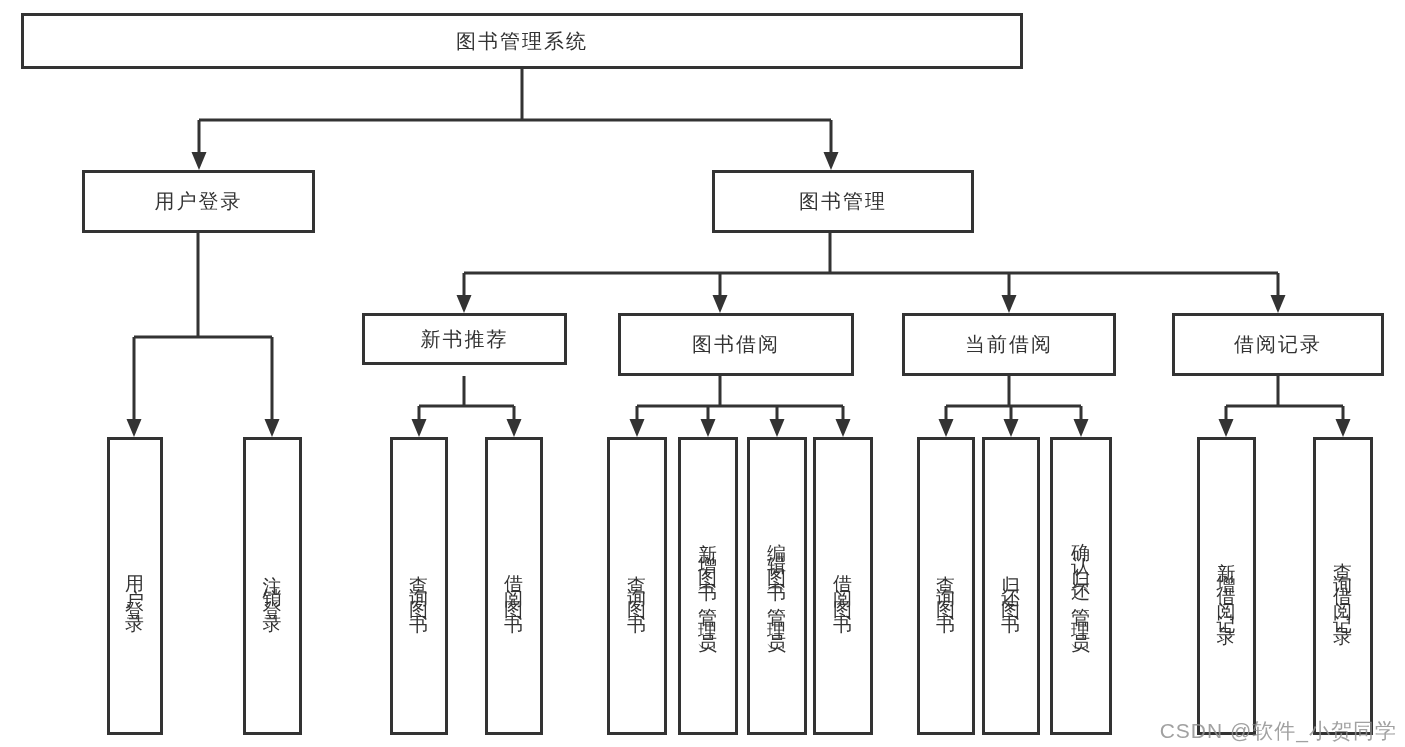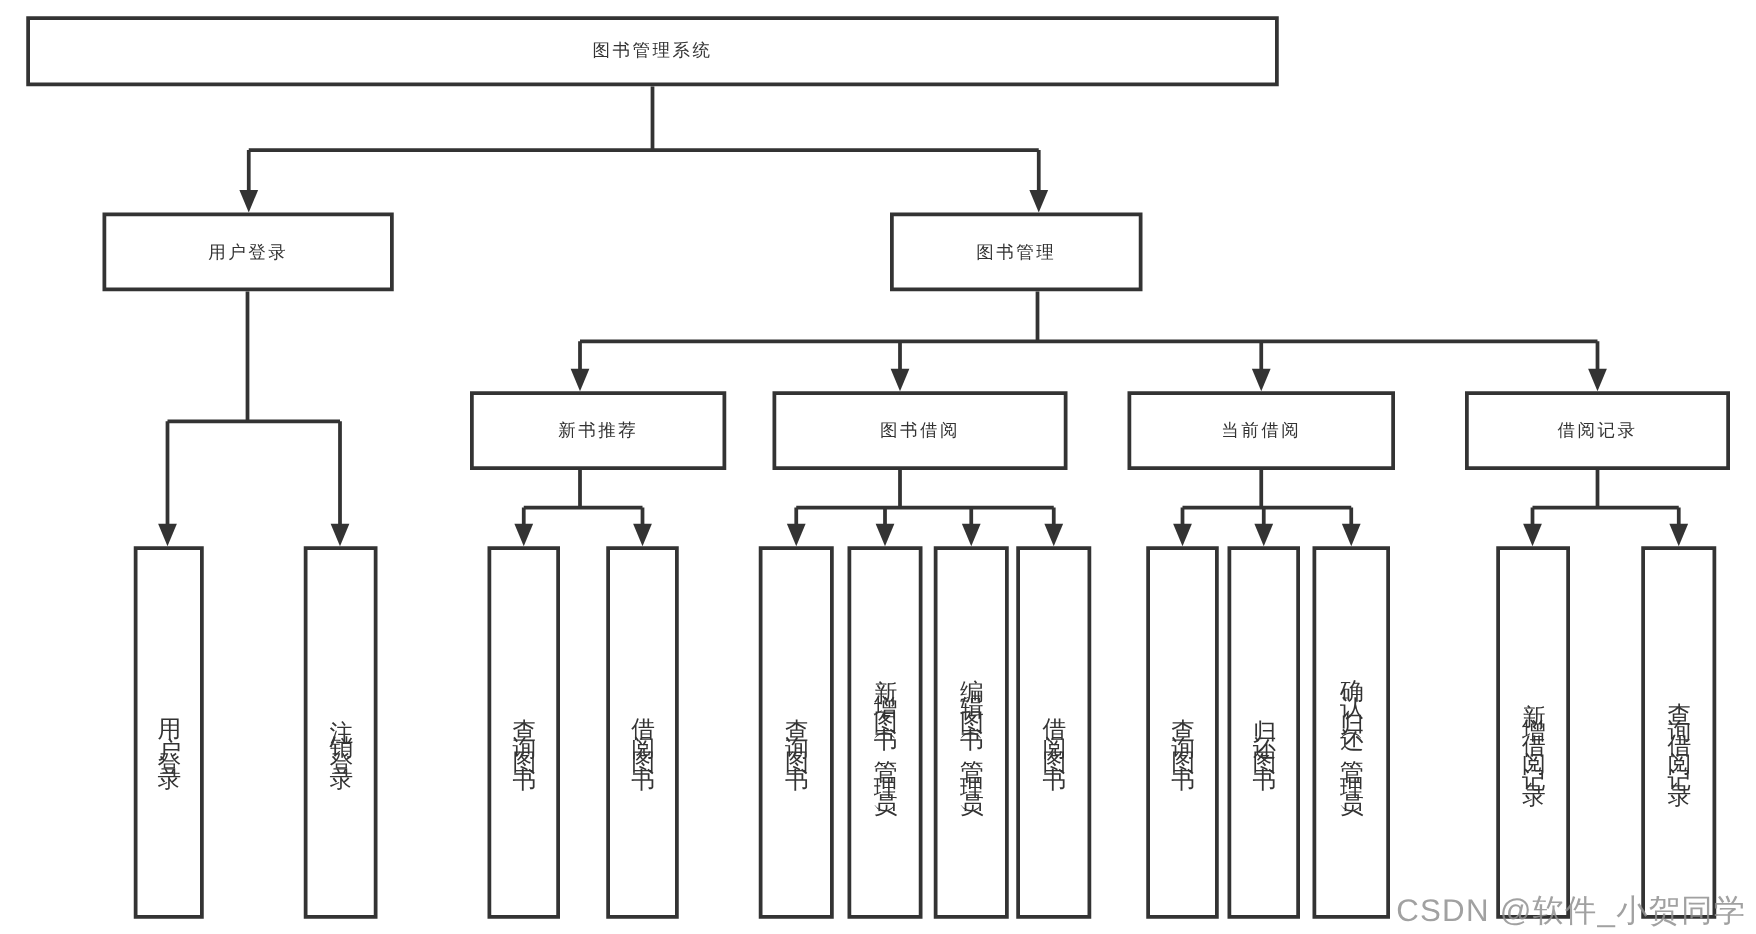--- a/index.html
+++ b/index.html
@@ -36,37 +36,37 @@
     position: absolute;
     box-sizing: border-box;
     background: #ffffff;
     border: 3px solid #333333;
     display: flex;
     align-items: center;
     justify-content: center;
     color: #333333;
   }
   .box.h span {
-    font-size: 14px;
+    font-size: 20px;
     letter-spacing: 2px;
     white-space: nowrap;
   }
   .box.v span {
     writing-mode: vertical-rl;
     text-orientation: mixed;
     font-size: 19px;
     line-height: 1;
     letter-spacing: 13px;
     white-space: nowrap;
   }
   .watermark {
     position: absolute;
     right: 8px;
     bottom: 2px;
-    font-size: 25px;
+    font-size: 21px;
     color: rgba(145, 145, 145, 0.85);
     letter-spacing: 1px;
     white-space: nowrap;
     z-index: 5;
   }
 </style>
 </head>
 <body>
 
 <div class="canvas">
@@ -114,25 +114,25 @@
     </g>
   </svg>
 
   <div class="box h" style="left:21px; top:13px; width:1002px; height:56px;">
     <span>图书管理系统</span>
   </div>
 
   <div class="box h" style="left:82px; top:170px; width:233px; height:63px;">
     <span>用户登录</span>
   </div>
-  <div class="box h" style="left:712px; top:170px; width:202px; height:63px;">
+  <div class="box h" style="left:712px; top:170px; width:262px; height:63px;">
     <span>图书管理</span>
   </div>
 
-  <div class="box h" style="left:376px; top:313px; width:205px; height:63px;">
+  <div class="box h" style="left:362px; top:313px; width:205px; height:52px;">
     <span>新书推荐</span>
   </div>
   <div class="box h" style="left:618px; top:313px; width:236px; height:63px;">
     <span>图书借阅</span>
   </div>
   <div class="box h" style="left:1172px; top:313px; width:212px; height:63px;">
     <span>借阅记录</span>
   </div>
   <div class="box h" style="left:902px; top:313px; width:214px; height:63px;">
     <span>当前借阅</span>

